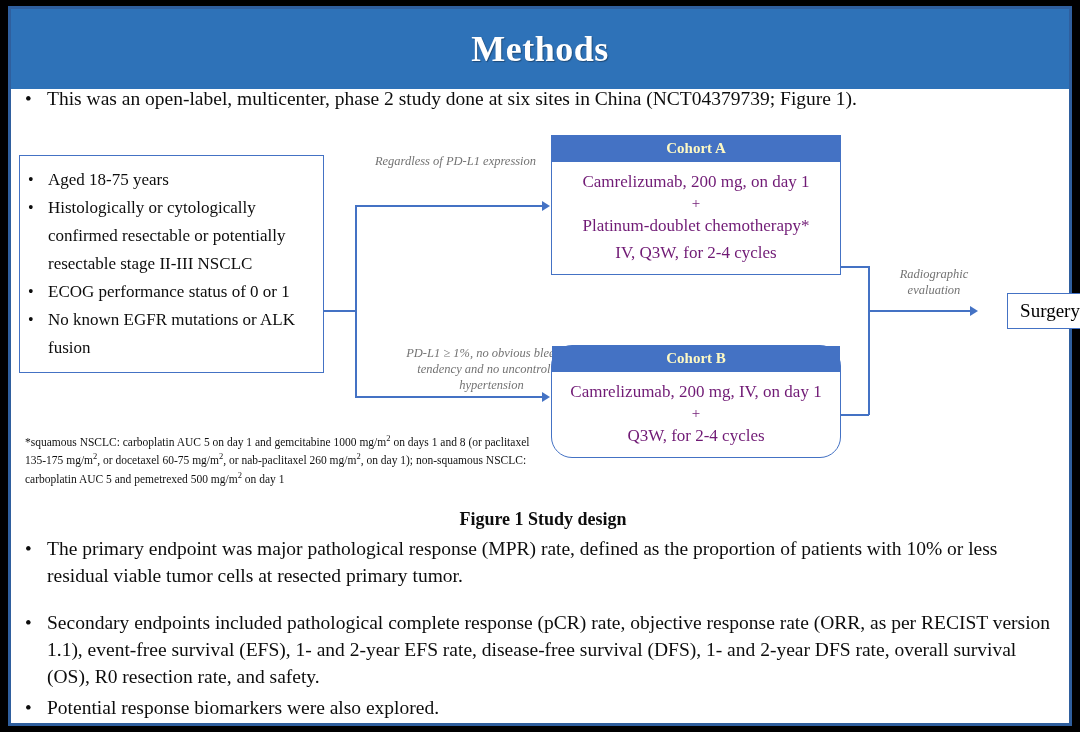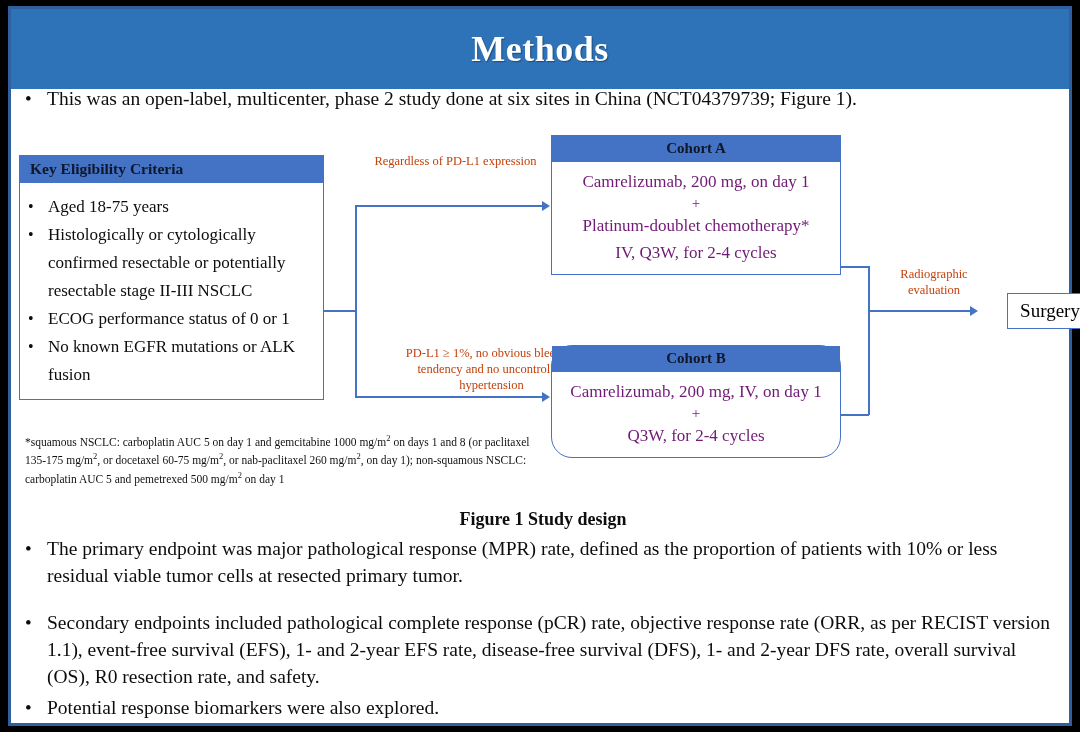--- a/index.html
+++ b/index.html
@@ -35,21 +35,21 @@
   .bullet-row .dot{
     width:22px;flex:0 0 22px;text-align:left;font-size:19px;line-height:27px;
   }
   .bullet-row .btext{flex:1;}
 
   
   #figure{position:absolute;left:0;top:112px;width:1064px;height:395px;}
 
   .fbox{position:absolute;box-sizing:border-box;background:#fff;border:1.5px solid #4472c4;}
   .fbox .fhead{
-    background:#4472c4;color:#0f172a;font-weight:bold;text-align:center;
+    background:#4472c4;color:#fef9c3;font-weight:bold;text-align:center;
     font-size:15px;padding:4px 0 5px 0;
   }
   .fbox .fbody{padding:6px 8px 8px 8px;}
 
   
   #elig{left:8px;top:34px;width:305px;}
   #elig .fhead{text-align:left;padding-left:10px;font-size:15.5px;}
   #elig .fbody{padding:10px 6px 10px 8px;}
   .elig-item{
     display:flex;align-items:flex-start;font-size:17px;line-height:28px;
@@ -84,21 +84,21 @@
   .ln{position:absolute;background:#4472c4;}
   .ln.h{height:1.6px;}
   .ln.v{width:1.6px;}
   .arrow{
     position:absolute;width:0;height:0;
     border-top:5px solid transparent;border-bottom:5px solid transparent;
     border-left:8px solid #4472c4;
   }
 
   .conn-label{
-    position:absolute;text-align:center;font-size:12.5px;line-height:16px;color:#c2410c;
+    position:absolute;text-align:center;font-size:12.5px;line-height:16px;color:#737373;font-style:italic;
   }
 
   
   #fig-caption{
     position:absolute;left:0;top:500px;width:1064px;text-align:center;
     font-weight:bold;font-size:18px;color:#0d0d0d;
   }
 </style>
 </head>
 <body>
@@ -111,21 +111,20 @@
   </div>
 
   <div class="bullet-row" style="left:14px;top:76px;width:1030px;">
     <span class="dot">•</span>
     <span class="btext">This was an open-label, multicenter, phase 2 study done at six sites in China (NCT04379739; Figure 1).</span>
   </div>
 
   <div id="figure">
 
     <div class="fbox" id="elig">
-      <div class="fhead">Key  Eligibility Criteria</div>
       <div class="fbody">
         <div class="elig-item">
           <span class="dot">•</span>
           <span class="etext">Aged 18-75 years</span>
         </div>
         <div class="elig-item">
           <span class="dot">•</span>
           <span class="etext">Histologically or cytologically confirmed resectable or potentially resectable stage II-III  NSCLC</span>
         </div>
         <div class="elig-item">

